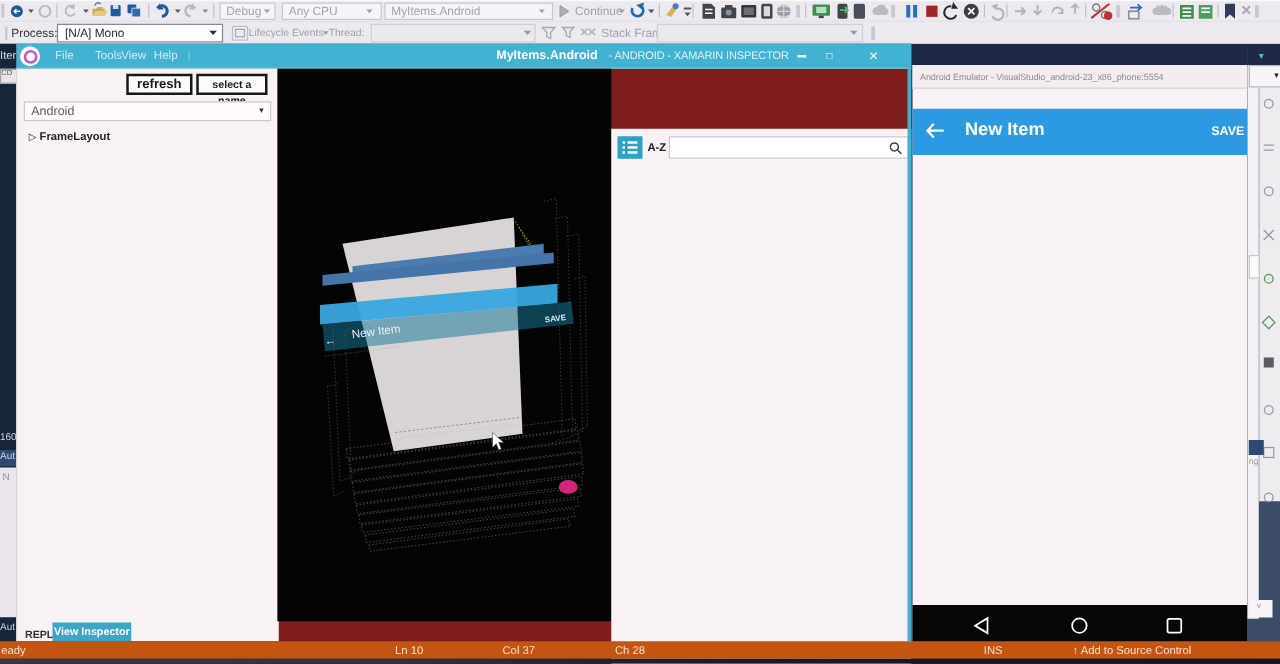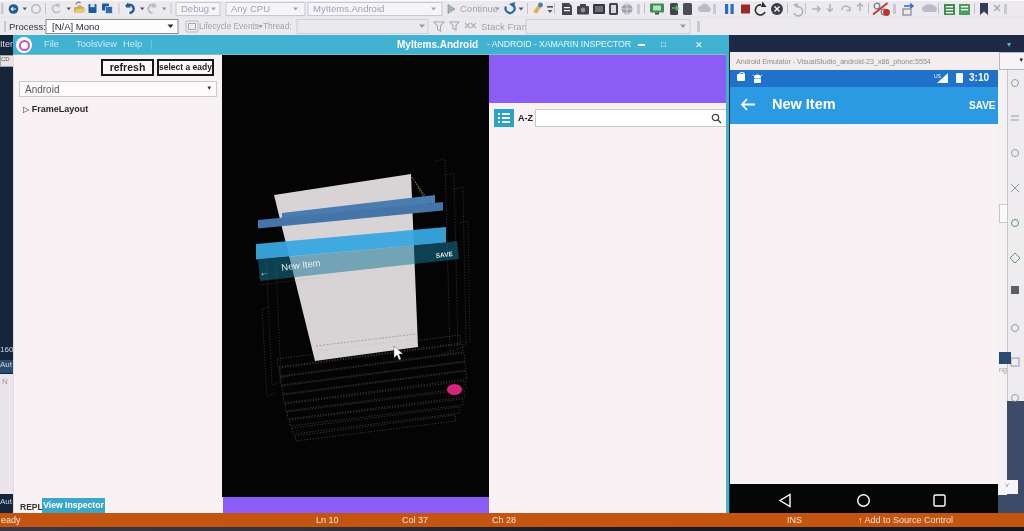--- a/index.html
+++ b/index.html
@@ -1,21 +1,21 @@
 <!DOCTYPE html>
 <html><head><meta charset="utf-8">
 <style>
   html,body{margin:0;padding:0;}
   body{width:1024px;height:531px;overflow:hidden;position:relative;
        font-family:"Liberation Sans",sans-serif;background:#1e2a45;}
   .abs{position:absolute;}
   
   #vstb{left:0;top:0;width:1024px;height:35px;background:#eceaee;}
   
-  #insp{left:13px;top:35px;width:716px;height:478px;background:#8b5cf6;}
+  #insp{left:13px;top:35px;width:716px;height:478px;background:#7f1d1d;}
   #insptitle{position:absolute;left:0;top:0;width:716px;height:19px;background:#41b2d2;border-bottom:1px solid #7fc4b8;}
   #insptitle .menu{position:absolute;top:4px;color:#cdeaf4;font-size:9.3px;}
   #leftpan{position:absolute;left:0;top:20px;width:209px;height:458px;background:#f8f2f5;border-left:1px solid #e2dce0;}
   .btnblk{position:absolute;background:#fdfafc;border:2px solid #17171b;color:#1b1b20;
           font-size:10.5px;font-weight:bold;text-align:center;}
   #scenewrap{position:absolute;left:209px;top:20px;width:267px;height:442px;background:#030303;}
   #rightpan{position:absolute;left:476px;top:20px;width:240px;height:458px;background:#f8f2f5;margin-top:48px;}
   
   #emu{left:730px;top:52px;width:268px;height:465px;background:#f9f2f5;}
   
@@ -188,21 +188,21 @@
     <span class="menu" style="left:110px;">Help</span>
     <span class="menu" style="left:137px;color:#7fd0e4;">|</span>
     <span class="menu" style="left:384px;font-weight:bold;color:#fff;font-size:10px;top:3.5px;">MyItems.Android</span>
     <span class="menu" style="left:474px;color:#e4f5fa;font-size:8.8px;letter-spacing:-0.1px;">- ANDROID - XAMARIN INSPECTOR</span>
     <div style="position:absolute;left:625px;top:9px;width:7px;height:1.6px;background:#fff;"></div>
     <span class="menu" style="left:648px;color:#fff;font-size:8px;top:5px;">□</span>
     <span class="menu" style="left:682px;color:#fff;">✕</span>
   </div>
   <div id="leftpan">
     <div class="btnblk" style="left:87px;top:4px;width:49px;height:13px;line-height:13px;">refresh</div>
-    <div class="btnblk" style="left:143px;top:4px;width:53px;height:13px;line-height:13px;font-size:8.5px;">select a eady</div>
+    <div class="btnblk" style="left:143px;top:4px;width:53px;height:13px;line-height:13px;font-size:8.5px;">select a name</div>
     <div style="position:absolute;left:5px;top:26px;width:196px;height:14px;background:#fdfafc;border:1px solid #ccc8cc;">
       <span style="position:absolute;left:5px;top:2px;font-size:10px;color:#5c5c60;">Android</span>
       <span style="position:absolute;right:5px;top:2px;font-size:7px;color:#333;">▾</span>
     </div>
     <div style="position:absolute;left:9px;top:49px;font-size:9px;font-weight:bold;color:#26262c;"><span style="font-size:8px;font-weight:normal;">▷</span> FrameLayout</div>
 
     <div style="position:absolute;left:6px;top:447px;font-size:8.5px;font-weight:bold;color:#333;white-space:nowrap;">REPL</div>
     <div style="position:absolute;left:28px;top:443px;width:63px;height:15px;background:#3aa6c8;color:#fff;font-size:8.6px;font-weight:bold;text-align:center;line-height:15px;white-space:nowrap;">View Inspector</div>
   </div>
   <div id="scenewrap">
@@ -276,38 +276,20 @@
     </div>
   </div>
 
   <div style="position:absolute;left:713px;top:0;width:3px;height:478px;background:#41b2d2;"></div>
 </div>
 
 <div id="emu" class="abs">
   <div style="position:absolute;left:0;top:0;width:268px;height:18px;background:#f3edf0;border-bottom:1px solid #d8d2d6;">
     <span style="position:absolute;left:6px;top:5px;font-size:7.2px;color:#8b8b8b;letter-spacing:-0.05px;">Android Emulator - VisualStudio_android-23_x86_phone:5554</span>
   </div>
-  <div style="position:absolute;left:0;top:18px;width:268px;height:17px;background:#2071c9;">
-
-    <div style="position:absolute;left:7px;top:4px;width:8px;height:7px;background:#fff;border-radius:1px;"></div>
-    <div style="position:absolute;left:8.5px;top:1.5px;width:4px;height:4px;border:1.2px solid #fff;border-bottom:none;border-radius:3px 3px 0 0;"></div>
-
-    <svg style="position:absolute;left:22px;top:2.5px;" width="11" height="11" viewBox="0 0 11 11">
-        <path d="M2 5 A3.5 3.5 0 0 1 9 5 Z" fill="#fff"></path>
-        <path d="M2.5 3.5 L1.2 1.8 M8.5 3.5 L9.8 1.8" stroke="#fff" stroke-width="0.9"></path>
-        <rect x="2" y="5.5" width="7" height="4.5" rx="1" fill="#fff"></rect>
-      </svg>
-
-    <span style="position:absolute;left:204px;top:3px;color:#fff;font-size:5px;">US</span>
-    <svg style="position:absolute;left:207px;top:3px;" width="11" height="10" viewBox="0 0 11 10">
-        <polygon points="0,10 11,10 11,0" fill="#fff" opacity="0.95"></polygon>
-      </svg>
-    <div style="position:absolute;left:226px;top:3px;width:7px;height:10px;background:#fff;opacity:0.95;border-radius:1px;"></div>
-    <span style="position:absolute;left:239px;top:2px;color:#fff;font-size:10px;font-weight:bold;">3:10</span>
-  </div>
   <div style="position:absolute;left:0;top:35px;width:268px;height:37px;background:#2c9ae3;">
     <svg style="position:absolute;left:10px;top:11px;" width="16" height="13" viewBox="0 0 16 13">
         <path d="M7 1 L2 6.5 L7 12 M2 6.5 L15 6.5" stroke="#fff" stroke-width="1.8" fill="none"></path>
       </svg>
     <span style="position:absolute;left:42px;top:9px;color:#fff;font-size:14.5px;font-weight:bold;">New Item</span>
     <span style="position:absolute;left:239px;top:13px;color:#fff;font-size:10px;font-weight:bold;">SAVE</span>
   </div>
 
 
   <div style="position:absolute;left:0;top:432px;width:268px;height:33px;background:#060606;">

